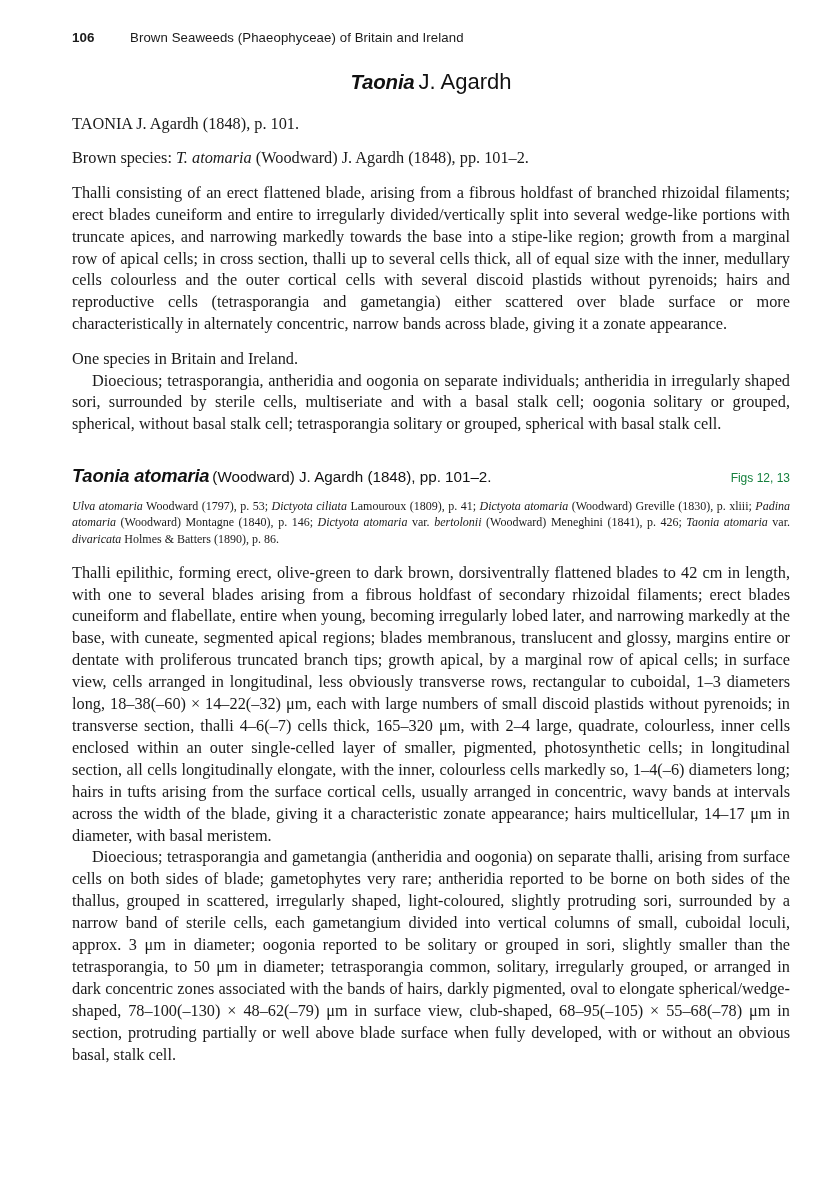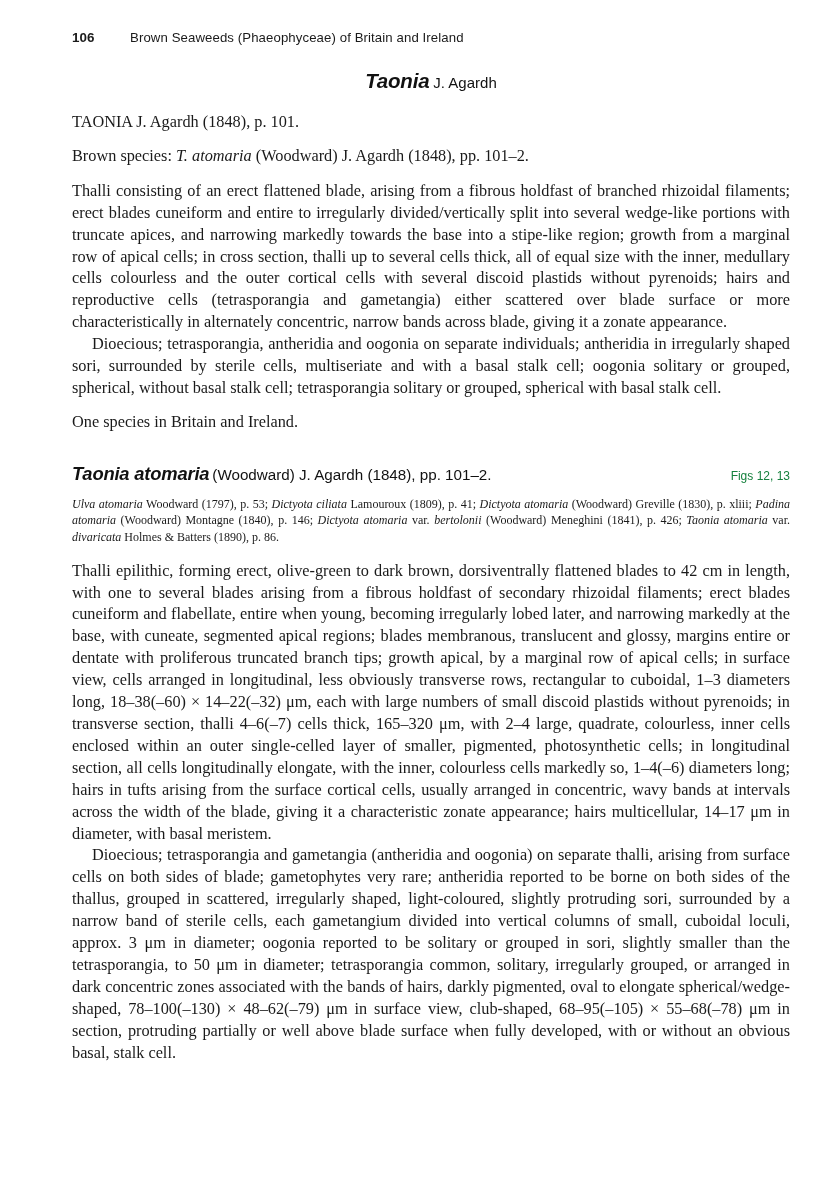--- a/index.html
+++ b/index.html
@@ -52,21 +52,21 @@
     color: #111;
   }
   .genus-heading .gname {
     font-weight: bold;
     font-style: italic;
     letter-spacing: -0.2px;
   }
   .genus-heading .gauth {
     font-weight: normal;
     font-style: normal;
-    font-size: 15px;
+    font-size: 22px;
     margin-left: 4px;
   }
 
   
   p.body {
     font-size: 16.3px;
     line-height: 1.345;
     text-align: justify;
     margin: 0 0 12.5px 0;
     text-indent: 0;
@@ -128,23 +128,23 @@
   <h1 class="genus-heading">
     <span class="gname">Taonia</span><span class="gauth">J. Agardh</span>
   </h1>
 
   <p class="body">TAONIA J. Agardh (1848), p. 101.</p>
 
   <p class="body"><span>Brown species: </span><span class="it">T. atomaria</span><span> (Woodward) J. Agardh (1848), pp. 101–2.</span></p>
 
   <p class="body">Thalli consisting of an erect flattened blade, arising from a fibrous holdfast of branched rhizoidal filaments; erect blades cuneiform and entire to irregularly divided/vertically split into several wedge-like portions with truncate apices, and narrowing markedly towards the base into a stipe-like region; growth from a marginal row of apical cells; in cross section, thalli up to several cells thick, all of equal size with the inner, medullary cells colourless and the outer cortical cells with several discoid plastids without pyrenoids; hairs and reproductive cells (tetrasporangia and gametangia) either scattered over blade surface or more characteristically in alternately concentric, narrow bands across blade, giving it a zonate appearance.</p>
 
+  <p class="body">One species in Britain and Ireland.</p>
+
   <p class="body indent">Dioecious; tetrasporangia, antheridia and oogonia on separate individuals; antheridia in irregularly shaped sori, surrounded by sterile cells, multiseriate and with a basal stalk cell; oogonia solitary or grouped, spherical, without basal stalk cell; tetrasporangia solitary or grouped, spherical with basal stalk cell.</p>
-
-  <p class="body">One species in Britain and Ireland.</p>
 
   <div class="species-heading">
     <span class="species-left"><span class="sname">Taonia atomaria</span><span class="sauth">(Woodward) J. Agardh (1848), pp. 101–2.</span></span>
     <span class="species-figs">Figs 12, 13</span>
   </div>
 
   <p class="synonymy"><span class="it">Ulva atomaria</span><span> Woodward (1797), p. 53; </span><span class="it">Dictyota ciliata</span><span> Lamouroux (1809), p. 41; </span><span class="it">Dictyota atomaria</span><span> (Woodward) Greville (1830), p. xliii; </span><span class="it">Padina atomaria</span><span> (Woodward) Montagne (1840), p. 146; </span><span class="it">Dictyota atomaria</span><span> var. </span><span class="it">bertolonii</span><span> (Woodward) Meneghini (1841), p. 426; </span><span class="it">Taonia atomaria</span><span> var. </span><span class="it">divaricata</span><span> Holmes &amp; Batters (1890), p. 86.</span></p>
 
   <p class="body">Thalli epilithic, forming erect, olive-green to dark brown, dorsiventrally flattened blades to 42 cm in length, with one to several blades arising from a fibrous holdfast of secondary rhizoidal filaments; erect blades cuneiform and flabellate, entire when young, becoming irregularly lobed later, and narrowing markedly at the base, with cuneate, segmented apical regions; blades membranous, translucent and glossy, margins entire or dentate with proliferous truncated branch tips; growth apical, by a marginal row of apical cells; in surface view, cells arranged in longitudinal, less obviously transverse rows, rectangular to cuboidal, 1–3 diameters long, 18–38(–60) × 14–22(–32) μm, each with large numbers of small discoid plastids without pyrenoids; in transverse section, thalli 4–6(–7) cells thick, 165–320 μm, with 2–4 large, quadrate, colourless, inner cells enclosed within an outer single-celled layer of smaller, pigmented, photosynthetic cells; in longitudinal section, all cells longitudinally elongate, with the inner, colourless cells markedly so, 1–4(–6) diameters long; hairs in tufts arising from the surface cortical cells, usually arranged in concentric, wavy bands at intervals across the width of the blade, giving it a characteristic zonate appearance; hairs multicellular, 14–17 μm in diameter, with basal meristem.</p>
 

